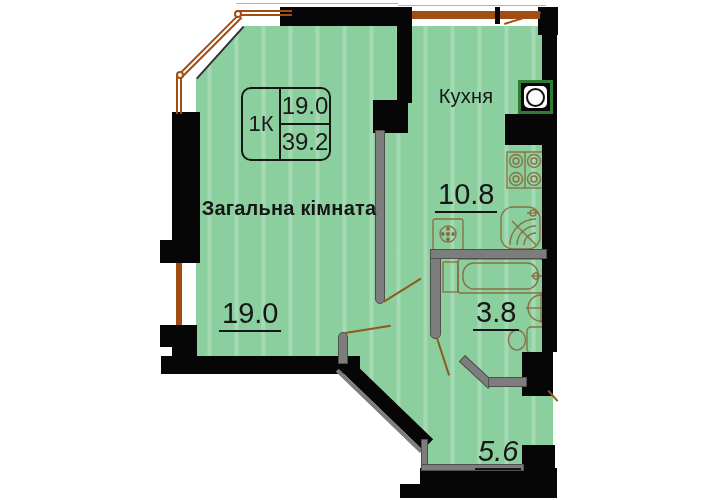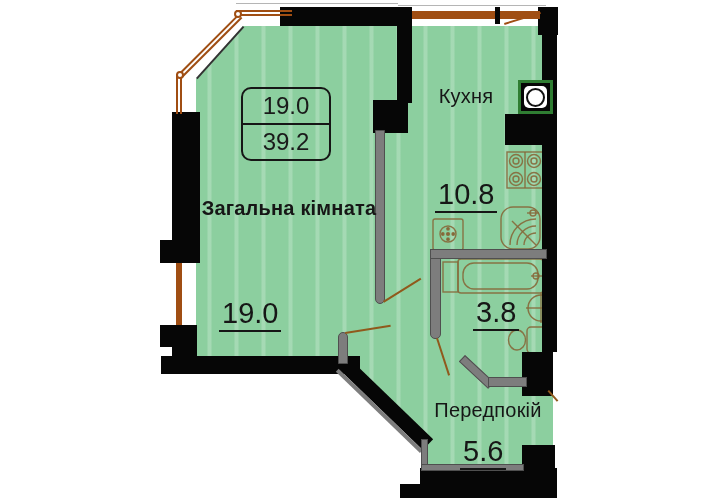--- a/index.html
+++ b/index.html
@@ -161,27 +161,27 @@
   <div class="door rot" style="left:438px;top:338px;width:39px;transform:rotate(72deg);"></div>
   <div class="door rot" style="left:549px;top:390px;width:14px;transform:rotate(48deg);"></div>
 
   <div id="vent">
     <div class="sq"></div>
     <div class="ring"></div>
   </div>
 
   <div class="room-label" style="left:198px;top:197px;width:182px;font-weight:bold;">Загальна кімната</div>
   <div class="room-label" style="left:425px;top:85px;width:82px;">Кухня</div>
-  <div class="room-label" style="left:426px;top:399px;width:124px;">Передпокій</div>
 
   <div class="area-label" style="left:219px;top:299px;">19.0</div>
   <div class="area-label" style="left:435px;top:180px;">10.8</div>
   <div class="area-label" style="left:461px;top:298px;margin-left:12px;">3.8</div>
-  <div class="area-label" style="left:460px;top:437px;">5.6</div>
+  <div class="area-label" style="left:475px;top:437px;font-style:italic;">5.6</div>
 
   <div id="infobox">
+    <div class="cellL">1К</div>
     <div class="colR">
       <div class="cellT">19.0</div>
       <div class="cellB">39.2</div>
     </div>
   </div>
 
 </div>
 
 </body></html>

